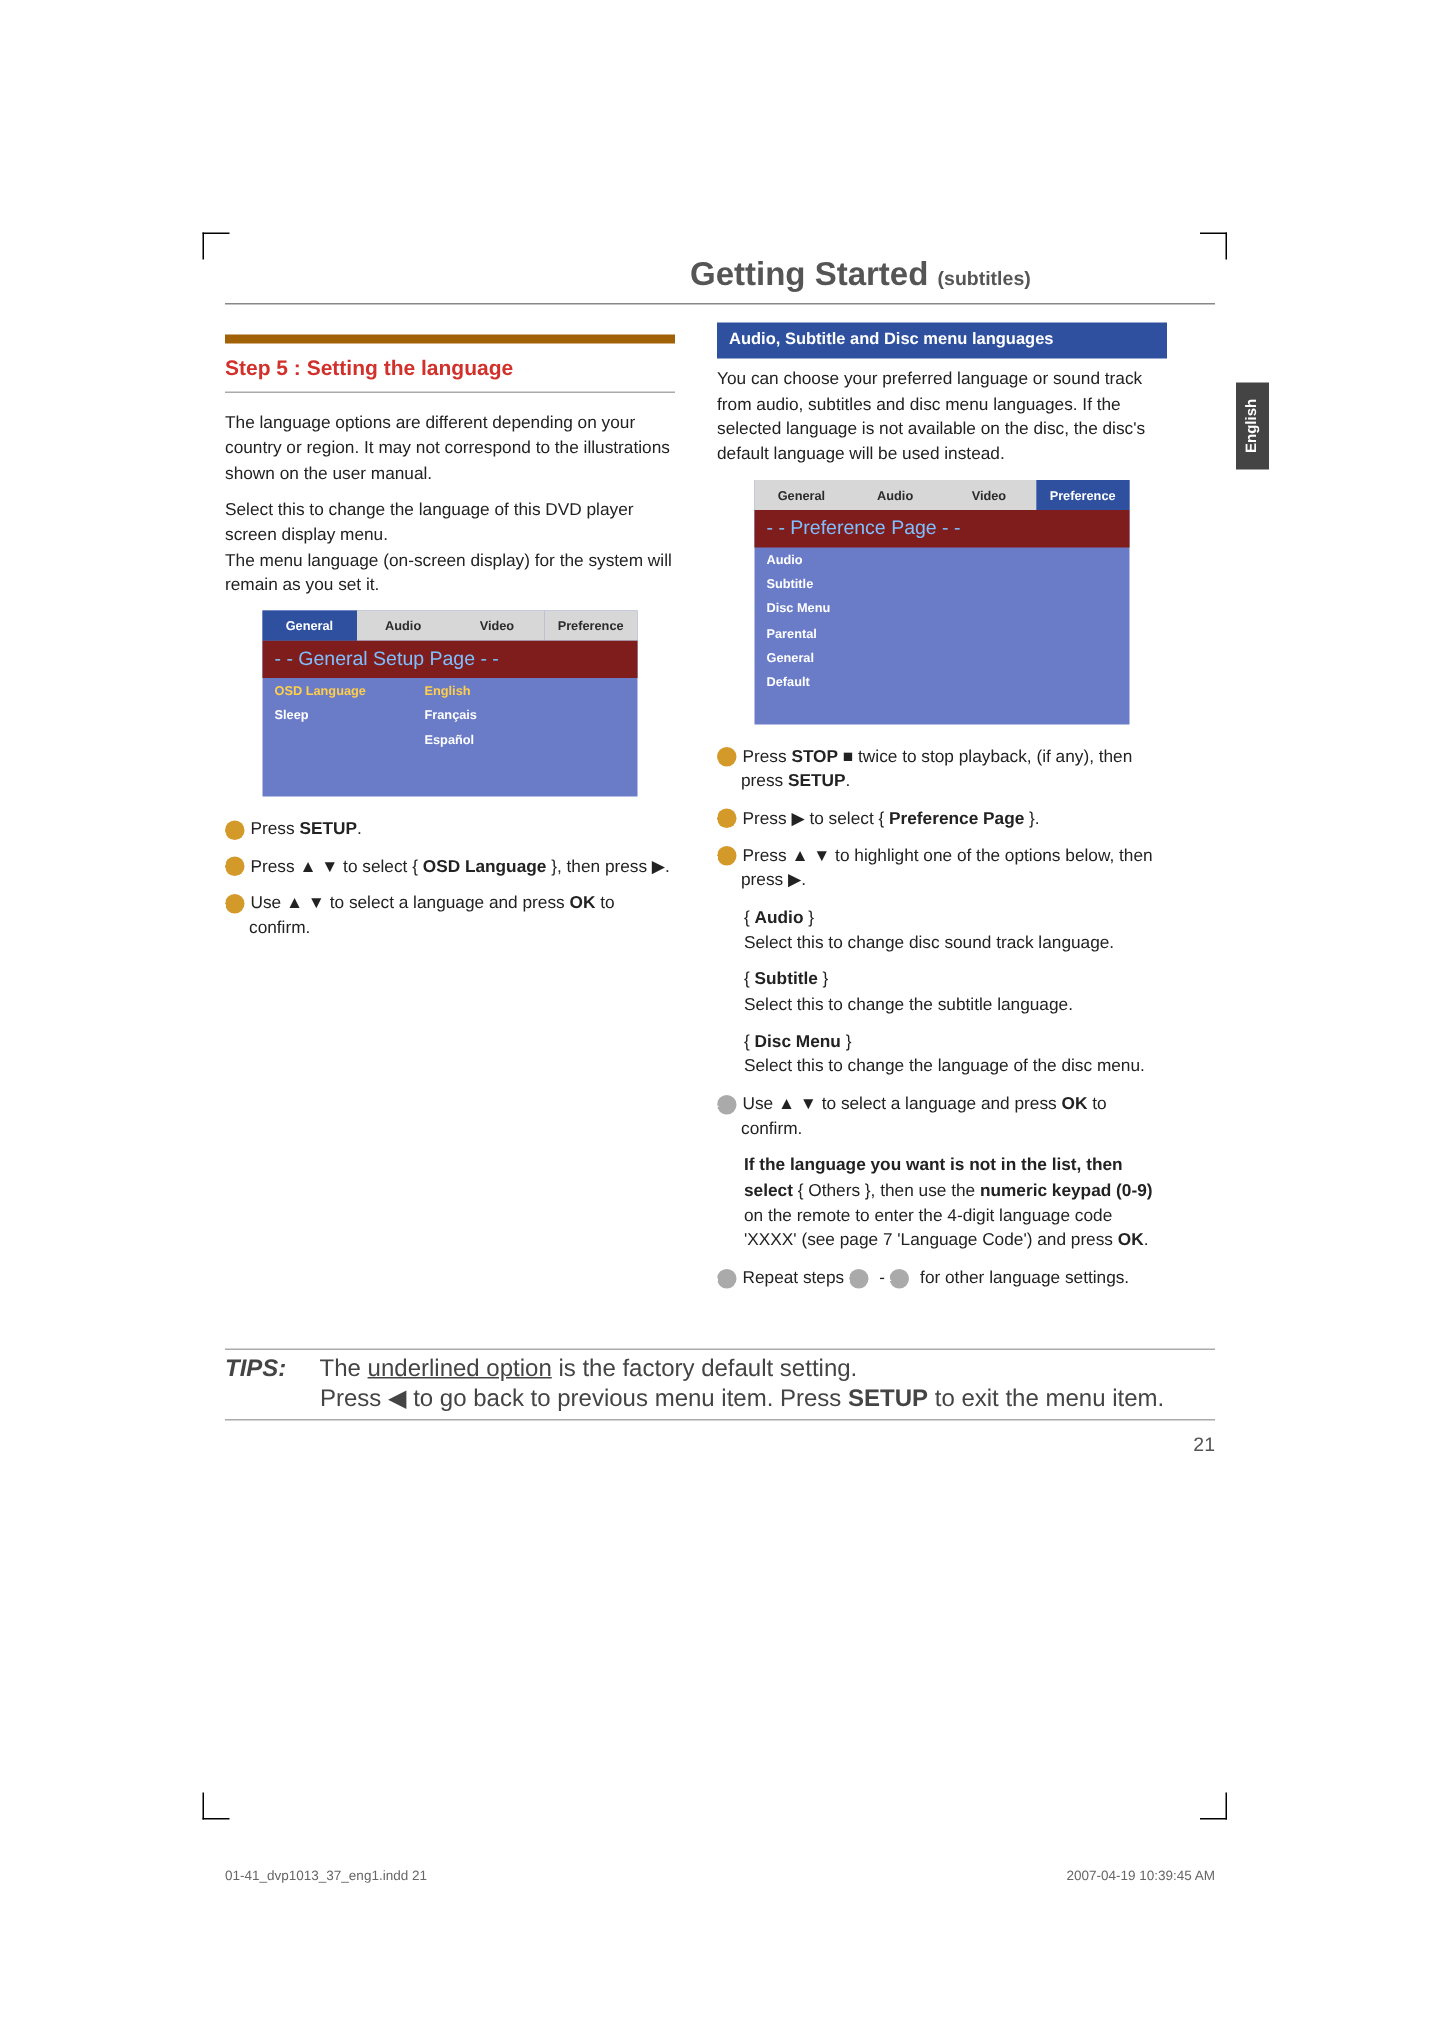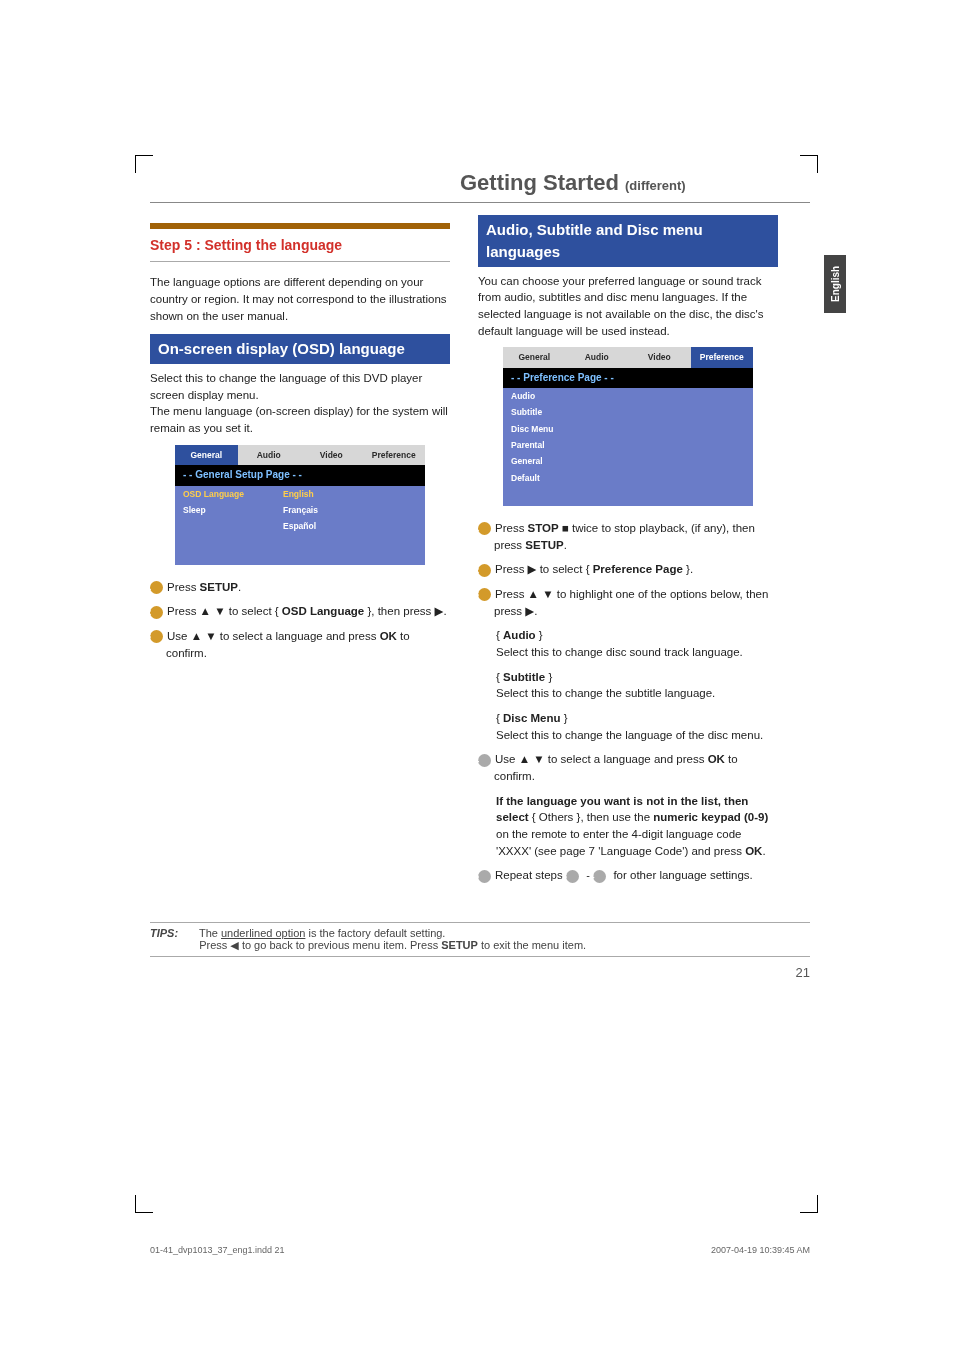--- a/index.html
+++ b/index.html
@@ -57,21 +57,21 @@
     margin-top: 8px;
     margin-bottom: 12px;
     font-weight: bold;
     color: #d2302a;
     font-size: 14px;
   }
   .bluebar {
     background: #2e509e;
     color: #fff;
     font-weight: bold;
-    font-size: 15px;
+    font-size: 11px;
     padding: 4px 8px;
     margin: 10px 0 6px 0;
   }
   p { margin-bottom: 8px; }
   .menubox {
     background: #6a7cc8;
     width: 250px;
     margin: 8px auto 14px auto;
     font-size: 9px;
     color: #fff;
@@ -83,25 +83,25 @@
     flex: 1;
     text-align: center;
     padding: 4px 0;
     background: #d7d7d7;
     color: #2b2b2b;
     font-weight: bold;
     font-size: 8.5px;
   }
   .tab.active { background: #2e509e; color: #fff; }
   .pagetitle {
-    background: #000000;
+    background: #7f1d1d;
     color: #7ec0ff;
     padding: 3px 8px;
-    font-weight: bold;
-    font-size: 10px;
+    font-weight: normal;
+    font-size: 13px;
   }
   .menurow { display: flex; padding: 2px 8px; font-weight: bold; font-size: 8.5px;}
   .menurow .lcol { width: 100px; color: #fff;}
   .menurow .rcol { color: #fff;}
   .menurow.sel .lcol { color: #ffce4a;}
   .menurow.sel .rcol { color: #ffce4a;}
   .num {
     display: inline-block;
     width: 13px; height: 13px;
     border-radius: 50%;
@@ -115,21 +115,21 @@
     vertical-align: middle;
   }
   .num.gray { background: #aaa;}
   .inst { margin-bottom: 8px; padding-left: 16px; text-indent: -16px;}
   .subinst { margin-left: 18px; margin-bottom:8px;}
   .tips {
     border-top: 1px solid #aaa;
     border-bottom: 1px solid #aaa;
     margin-top: 30px;
     padding: 4px 0;
-    font-size: 11px;
+    font-size: 16px;
     color: #444;
   }
   .tips .lbl { font-style: italic; font-weight: bold; margin-right: 18px;}
   .pgnum { text-align: right; font-size: 13px; color:#555; margin-top: 8px;}
   .footer { position:absolute; left:150px; top:1245px; width:660px; display:flex; justify-content:space-between; font-size:9px; color:#666;}
   .sq { font-family: Arial; }
   .brace { font-weight:normal;}
 </style>
 </head>
 <body>
@@ -137,29 +137,28 @@
 <div class="crop-tl"></div>
 <div class="crop-tr"></div>
 <div class="crop-bl"></div>
 <div class="crop-br"></div>
 
 <div class="page">
   <div class="side-tab">English</div>
 
   <div class="main-title">
     <span>Getting Started</span>
-    <span class="cont">(different)</span>
+    <span class="cont">(subtitles)</span>
   </div>
 
   <div class="columns">
 
     <div class="col">
       <div class="step-head">Step 5 :  Setting the language</div>
       <p>The language options are different depending on your country or region. It may not correspond to the illustrations shown on the user manual.</p>
-      <div class="bluebar">On-screen display (OSD) language</div>
       <p style="white-space:pre-line">Select this to change the language of this DVD player screen display menu.
 The menu language (on-screen display) for the system will remain as you set it.</p>
 
       <div class="menubox">
         <div class="tabs" id="ltabs">
             <div class="tab active">General</div>
             <div class="tab">Audio</div>
             <div class="tab">Video</div>
             <div class="tab">Preference</div>
           </div>

